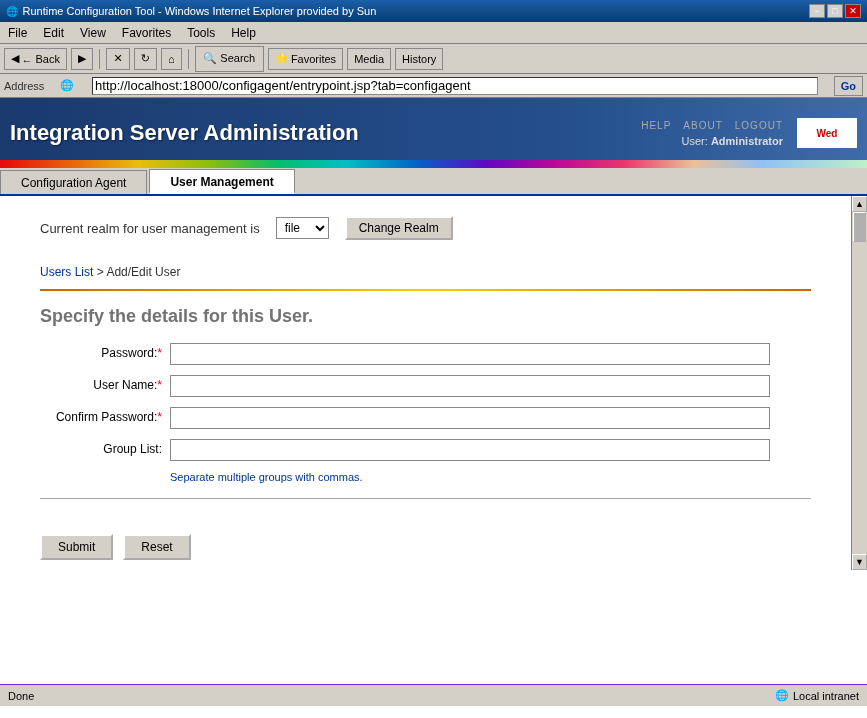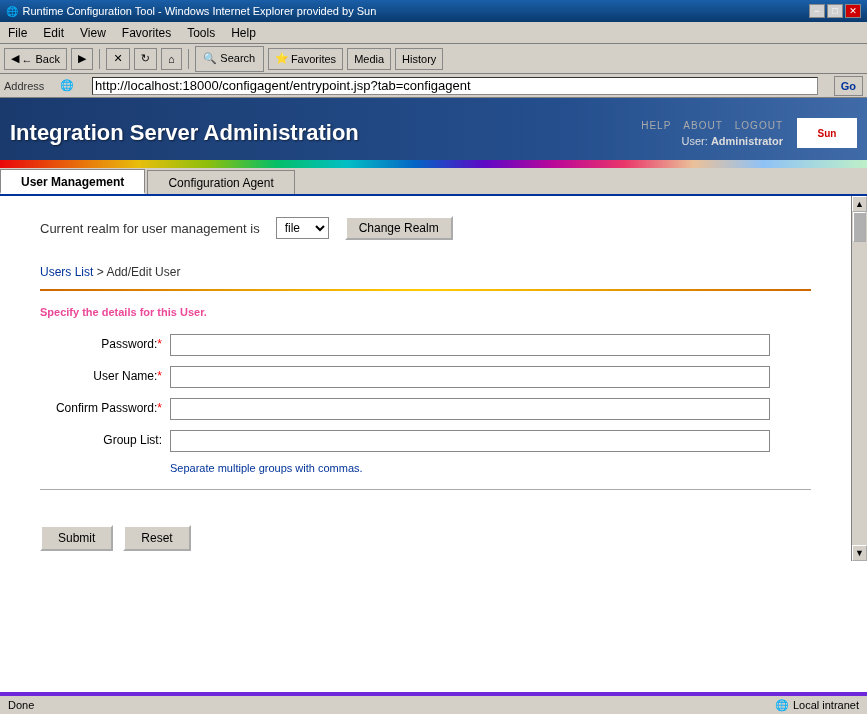--- a/index.html
+++ b/index.html
@@ -193,21 +193,21 @@
     .breadcrumb span { color: #333; }
     .breadcrumb-divider { color: #666; }
     .divider-line {
       height: 2px;
       background: linear-gradient(to right, #cc6600, #ffcc00, #cc6600);
       margin: 5px 40px;
     }
 
     
     .form-section { padding: 10px 40px; }
-    .form-title { font-size: 11px; font-weight: bold; color: #ec4899; margin-bottom: 16px; }
+    .form-title { font-size: 18px; font-weight: bold; color: #737373; margin-bottom: 16px; }
     .form-row { display: flex; align-items: flex-start; margin-bottom: 10px; }
     .form-label {
       width: 130px;
       font-size: 12px;
       color: #000;
       padding-top: 3px;
       text-align: right;
       padding-right: 8px;
     }
     .form-required { color: red; }
@@ -235,28 +235,28 @@
       border: 2px outset #fff;
       padding: 4px 16px;
       font-size: 12px;
       cursor: pointer;
       min-width: 60px;
     }
 
     
     .status-bar {
       background: #d4d0c8;
-      border-top: 4px solid #6d28d9;
+      border-top: 1px solid #6d28d9;
       padding: 2px 8px;
       display: flex;
       align-items: center;
       justify-content: space-between;
       height: 22px;
       position: fixed;
-      bottom: 4px;
+      bottom: 12px;
       width: 867px;
     }
     .status-text { font-size: 11px; color: #000; }
     .status-right { display: flex; align-items: center; gap: 4px; font-size: 11px; }
 
     
     .content-wrapper {
       display: flex;
       flex: 1;
       overflow: hidden;
@@ -353,30 +353,30 @@
       <div style="display:flex;gap:12px;">
         <span style="color:#aaa;font-size:10px;text-transform:uppercase;letter-spacing:1px;cursor:pointer;">HELP</span>
         <span style="color:#aaa;font-size:10px;text-transform:uppercase;letter-spacing:1px;cursor:pointer;">ABOUT</span>
         <span style="color:#aaa;font-size:10px;text-transform:uppercase;letter-spacing:1px;cursor:pointer;">LOGOUT</span>
       </div>
       <div style="font-size:11px;color:#ddd;">
         <span>User:</span>
         <span style="font-weight:bold;">Administrator</span>
       </div>
     </div>
-    <div class="sun-logo">Sun</div>
+    <div class="sun-logo">Wed</div>
   </div>
   <div style="position:absolute;right:0;bottom:0;left:0;height:8px;">
     <div class="color-bar"></div>
   </div>
 </div>
 
 <div class="nav-tabs">
+  <div class="nav-tab">Configuration Agent</div>
   <div class="nav-tab active">User Management</div>
-  <div class="nav-tab">Configuration Agent</div>
 </div>
 
 <div class="content-wrapper">
   <div class="scroll-area">
 
     <div class="realm-section">
       <span class="realm-text">Current realm for user management is</span>
       <select class="realm-select">
         <option>file</option>
         <option>ldap</option>

